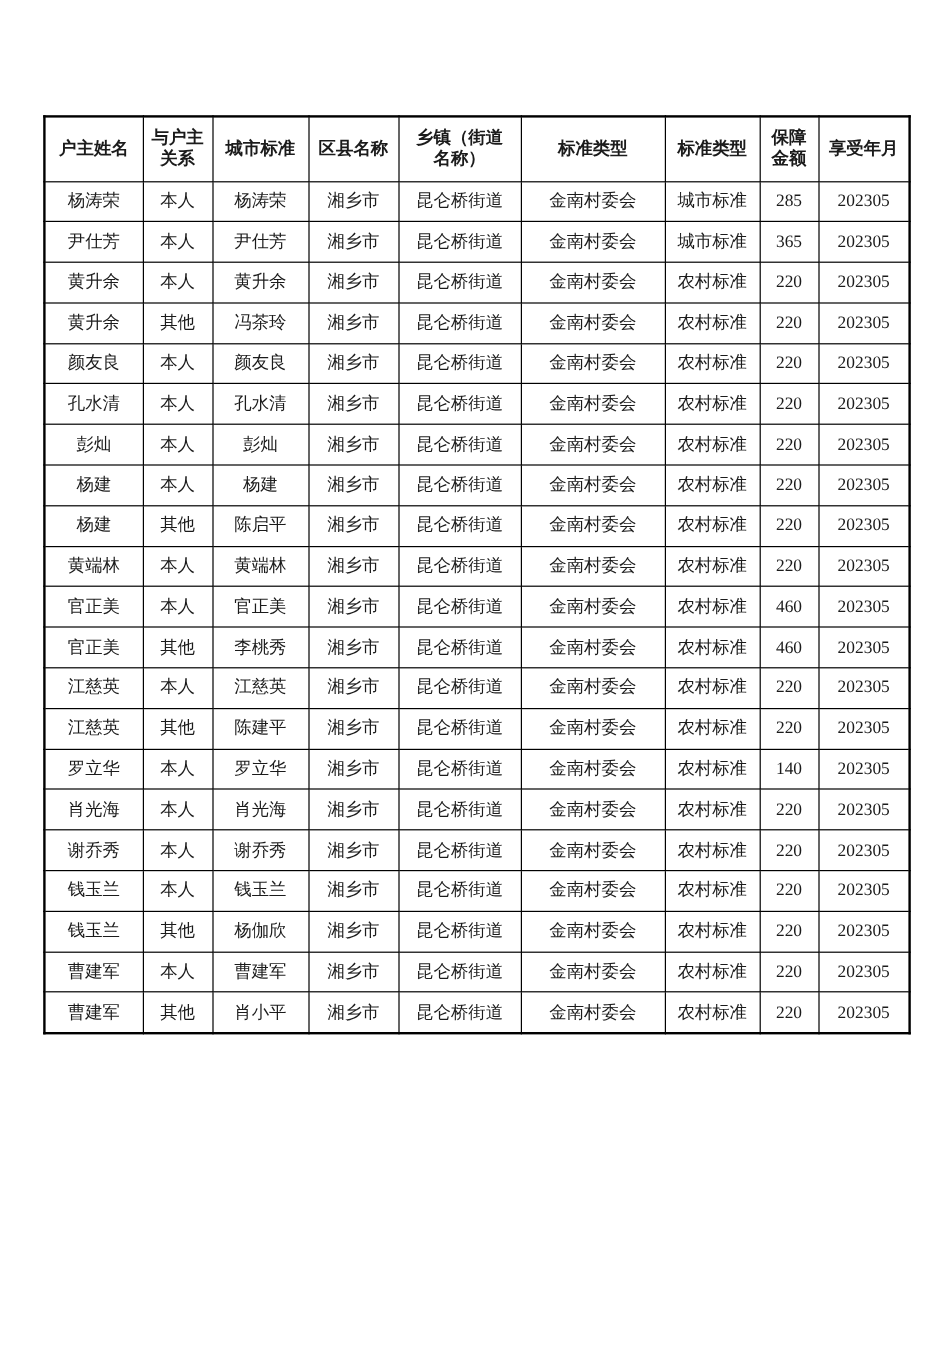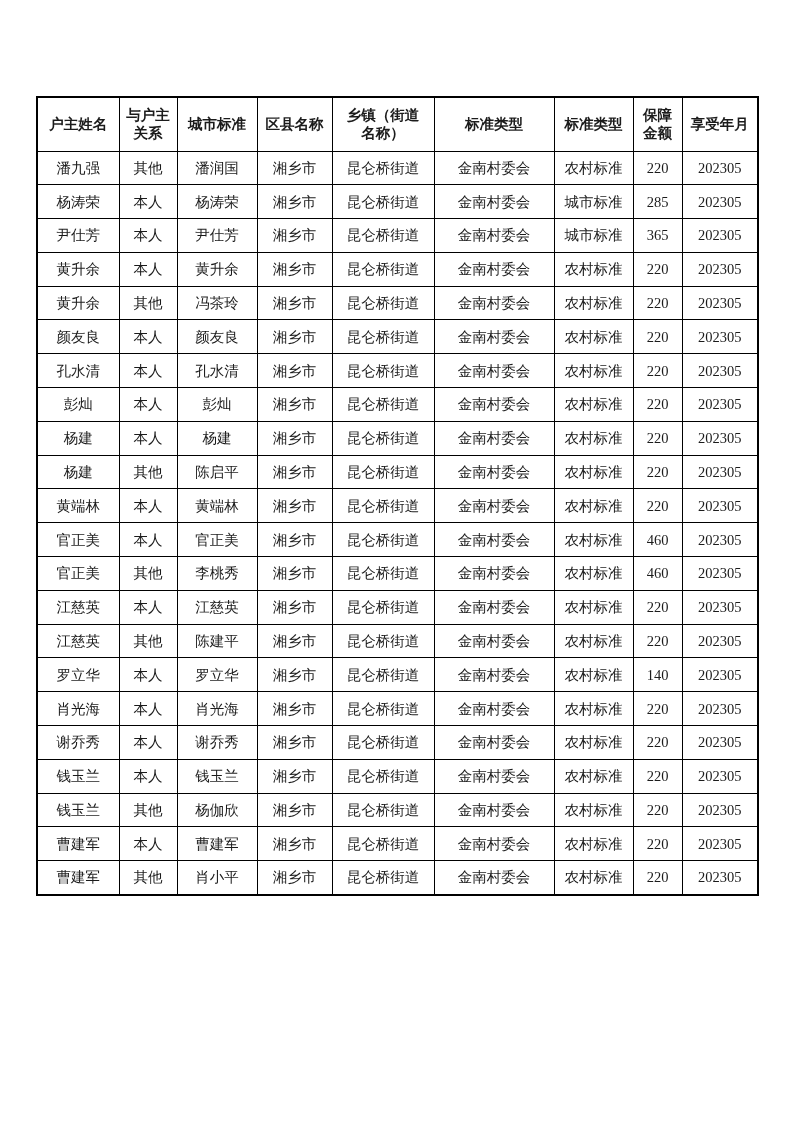--- a/index.html
+++ b/index.html
@@ -77,31 +77,20 @@
 名称）</th>
           <th>标准类型</th>
           <th>标准类型</th>
           <th>保障
 金额</th>
           <th>享受年月</th>
         </tr>
     </thead>
     <tbody>
         <tr>
-          <td>潘九强</td>
-          <td>其他</td>
-          <td>潘润国</td>
-          <td>湘乡市</td>
-          <td>昆仑桥街道</td>
-          <td>金南村委会</td>
-          <td>农村标准</td>
-          <td>220</td>
-          <td>202305</td>
-        </tr>
-        <tr>
           <td>杨涛荣</td>
           <td>本人</td>
           <td>杨涛荣</td>
           <td>湘乡市</td>
           <td>昆仑桥街道</td>
           <td>金南村委会</td>
           <td>城市标准</td>
           <td>285</td>
           <td>202305</td>
         </tr>

